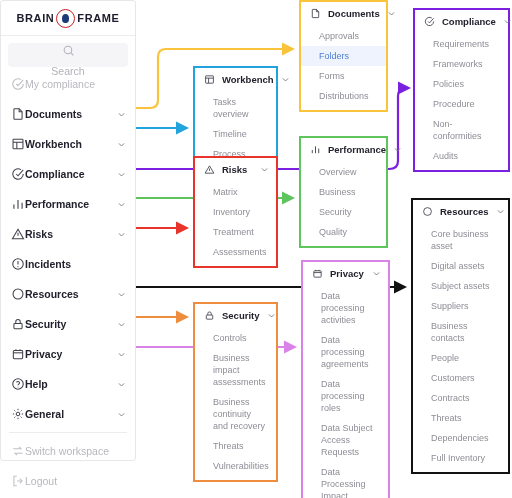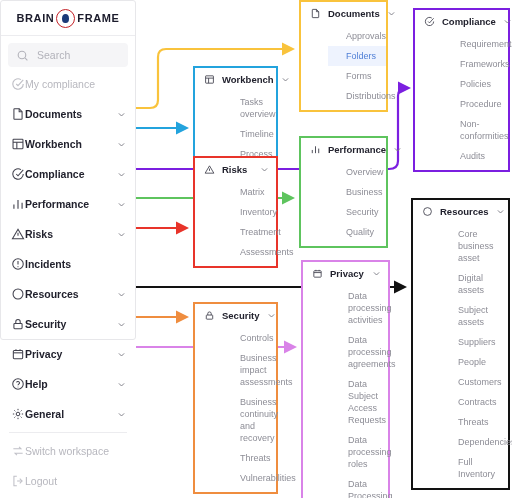--- a/index.html
+++ b/index.html
@@ -10,21 +10,21 @@
     overflow:hidden;
     position:relative;
   }
   #root{position:relative;width:512px;height:498px;}
 
   
   #wires{position:absolute;left:0;top:0;width:512px;height:498px;z-index:1;}
 
   
   .sidebar{
-    position:absolute;left:0;top:0;width:136px;height:340px;
+    position:absolute;left:0;top:0;width:136px;height:461px;
     background:#fff;border:1px solid #e7e7ea;border-radius:3px;
     box-sizing:border-box;z-index:5;
   }
   .logo-wrap{
     height:34px;display:flex;align-items:center;justify-content:center;
     border-bottom:1px solid #ececef;
   }
   .logo{display:flex;align-items:center;gap:1px;}
   .logo-txt{font-size:11px;font-weight:bold;letter-spacing:.6px;color:#1b1b2b;}
   .logo-badge{
@@ -42,37 +42,37 @@
     height:30px;display:flex;align-items:center;
     padding:0 9px;box-sizing:border-box;gap:0;cursor:pointer;
   }
   .nav-ico{width:15px;height:15px;flex:0 0 15px;display:flex;align-items:center;justify-content:center;}
   .nav-ico svg{display:block;}
   .nav-lbl{font-size:10.5px;color:#22222e;font-weight:bold;flex:1;white-space:nowrap;}
   .nav-row.muted .nav-lbl{color:#b7b7be;font-weight:normal;}
   .chev{width:9px;height:9px;flex:0 0 9px;}
   .search-row{
     margin:4px 7px 2px 7px;height:24px;background:#f5f5f7;border-radius:4px;
-    display:flex;align-items:center;gap:7px;padding:0 7px;box-sizing:border-box;
+    display:flex;align-items:center;gap:7px;padding:0 7px;box-sizing:border-box;flex-direction:column;
   }
   .search-row .nav-lbl{color:#b2b2ba;font-weight:normal;font-size:10.5px;}
   .sb-divider{height:1px;background:#ececef;margin:3px 8px;}
 
   
   .panel{
     position:absolute;background:#fff;box-sizing:border-box;z-index:6;
     border-style:solid;border-width:2px;
   }
   .p-head{
     height:22px;display:flex;align-items:center;gap:7px;
     padding:0 7px 0 8px;box-sizing:border-box;
   }
   .p-head .ptitle{font-size:9.5px;font-weight:bold;color:#22222e;flex:1;white-space:nowrap;}
   .p-ico{width:12px;height:12px;flex:0 0 12px;display:flex;align-items:center;justify-content:center;}
-  .p-items{padding:2px 0 4px 0;margin-left:27px;}
+  .p-items{padding:2px 0 4px 0;}
   .p-item{
     font-size:9px;color:#8d8d96;padding:4px 8px 4px 18px;
     line-height:12px;box-sizing:border-box;cursor:pointer;
   }
   .p-item.active{background:#eef3fe;color:#4f7fd6;}
 
   
   #panel-documents {left:299px; top:0;   width:89px;  border-color:#f9c33c;}
   #panel-compliance{left:413px; top:8px; width:97px;  border-color:#7b1fe0;}
   #panel-workbench {left:193px; top:66px;width:85px;  border-color:#23a3dd;}
@@ -453,20 +453,21 @@
       <span class="ptitle">Resources</span>
       <svg class="chev" viewBox="0 0 24 24" fill="none" stroke="#777781" stroke-width="2.4">
           <polyline points="5,9 12,16 19,9"></polyline>
         </svg>
     </div>
     <div class="p-items">
       <div class="p-item">Core business asset</div>
       <div class="p-item">Digital assets</div>
       <div class="p-item">Subject assets</div>
       <div class="p-item">Suppliers</div>
+      <div class="p-item">Business contacts</div>
       <div class="p-item">People</div>
       <div class="p-item">Customers</div>
       <div class="p-item">Contracts</div>
       <div class="p-item">Threats</div>
       <div class="p-item">Dependencies</div>
       <div class="p-item">Full Inventory</div>
     </div>
   </div>
 
   <div class="panel" id="panel-privacy">
@@ -480,22 +481,22 @@
           </svg>
       </span>
       <span class="ptitle">Privacy</span>
       <svg class="chev" viewBox="0 0 24 24" fill="none" stroke="#777781" stroke-width="2.4">
           <polyline points="5,9 12,16 19,9"></polyline>
         </svg>
     </div>
     <div class="p-items">
       <div class="p-item">Data processing activities</div>
       <div class="p-item">Data processing agreements</div>
+      <div class="p-item">Data processing roles</div>
       <div class="p-item">Data Subject Access Requests</div>
-      <div class="p-item">Data processing roles</div>
       <div class="p-item">Data Processing Impact Assessments</div>
 
     </div>
   </div>
 
   <div class="panel" id="panel-security">
     <div class="p-head">
       <span class="p-ico">
         <svg width="11" height="11" viewBox="0 0 24 24" fill="none" stroke="#42424e" stroke-width="1.9">
             <rect x="5" y="11" width="14" height="9" rx="1.4"></rect>

